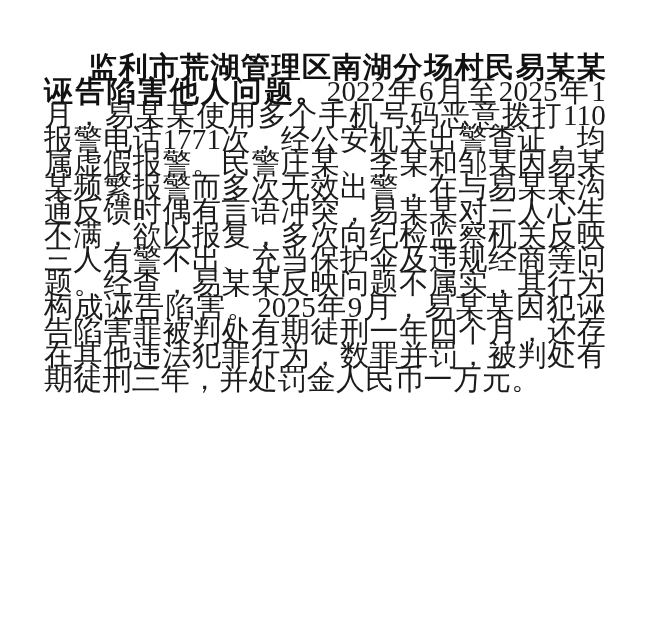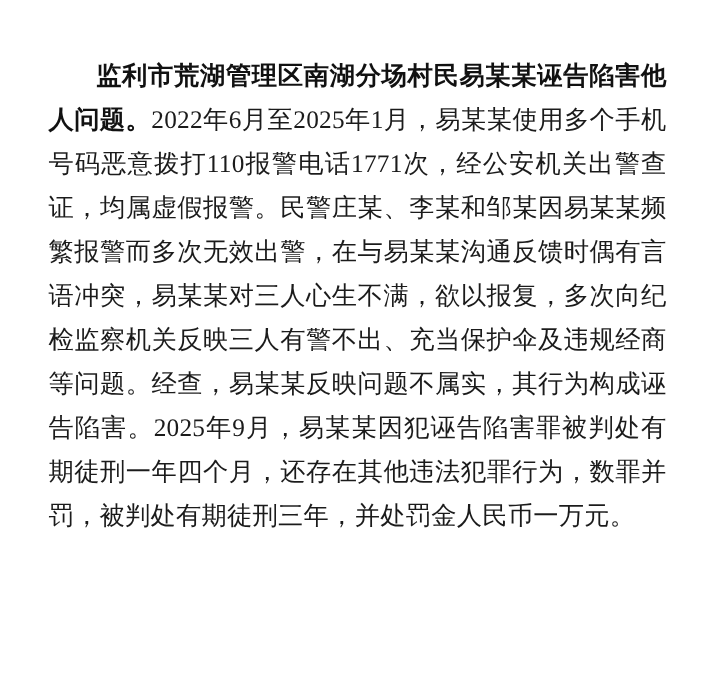--- a/index.html
+++ b/index.html
@@ -14,22 +14,22 @@
     overflow: hidden;
   }
   .page {
     box-sizing: border-box;
     width: 650px;
     height: 624px;
     padding: 26px 44px 0 44px;
     background: #ffffff;
   }
   .article {
-    font-size: 23px;
-    line-height: 40px;
+    font-size: 29px;
+    line-height: 24px;
     color: #1b1b1b;
     text-align: justify;
     text-justify: inter-ideograph;
     letter-spacing: 0.2px;
   }
   .article .lead {
     font-weight: bold;
     color: #111111;
   }
   .article .body-text {

